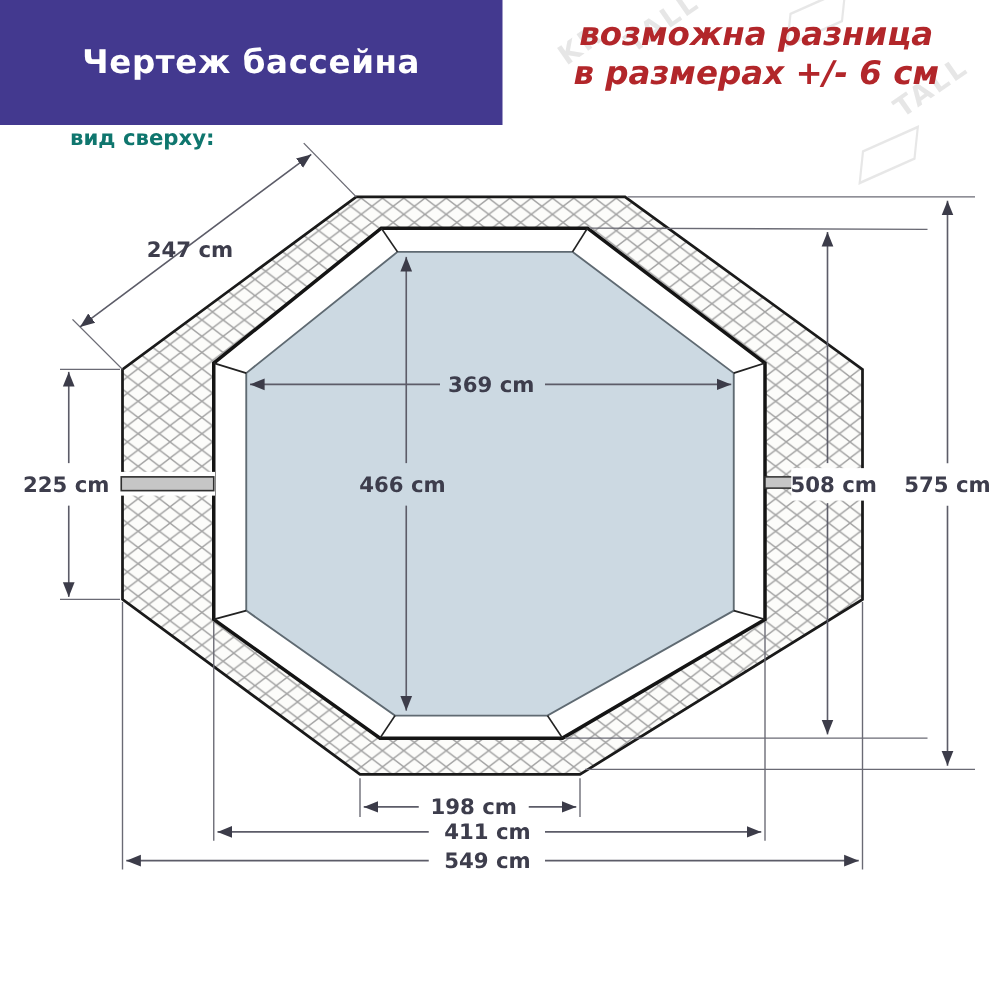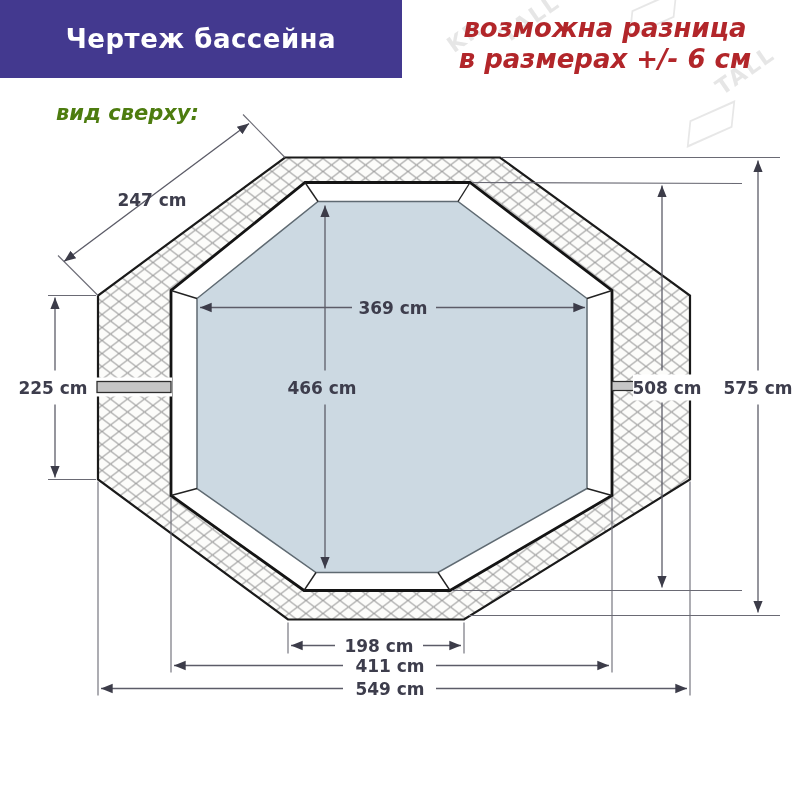--- a/index.html
+++ b/index.html
@@ -1,32 +1,32 @@
 <!DOCTYPE html>
 <html><head>
 <meta charset="utf-8">
 <style>
   html,body{margin:0;padding:0;}
   body{width:800px;height:800px;background:#ffffff;font-family:"DejaVu Sans",sans-serif;overflow:hidden;}
   .page{position:relative;width:800px;height:800px;background:#ffffff;}
 
   
-  .banner{position:absolute;left:0;top:0;width:402px;height:78px;background:#43398f;
+  .banner{position:absolute;left:0;top:0;width:402px;height:100px;background:#43398f;
     display:flex;flex-direction:column;align-items:center;justify-content:center;z-index:3;}
   .banner .l1,.banner .l2{color:#ffffff;font-weight:bold;font-size:26px;line-height:32px;letter-spacing:.5px;}
   .tolerance{position:absolute;left:420px;top:6px;width:370px;height:76px;z-index:3;
     display:flex;flex-direction:column;align-items:center;justify-content:center;}
   .tolerance .t1,.tolerance .t2{color:#b2262a;font-style:italic;font-weight:600;font-size:26px;line-height:31px;}
 
   
   .wm{position:absolute;color:#c9c9c9;opacity:.45;z-index:1;font-weight:bold;letter-spacing:2px;}
   .wm-text{font-size:22px;transform:rotate(-35deg);}
   .wm-diamond{width:46px;height:20px;border:2px solid #cfcfcf;transform:rotate(-24deg) skewX(-30deg);opacity:.5;}
 
-  .view-label{position:absolute;left:56px;top:101px;color:#4d7c0f;font-weight:bold;font-style:italic;font-size:21px;z-index:3;}
+  .view-label{position:absolute;left:56px;top:101px;color:#0f766e;font-weight:bold;font-size:17px;z-index:3;}
 
   svg.draw{position:absolute;left:0;top:95px;z-index:2;}
 
   
   .legend{position:absolute;left:100px;top:744px;height:34px;display:flex;align-items:center;z-index:3;}
   .legend-swatch{width:70px;height:22px;border:2.5px solid #222222;border-radius:2px;
     background:
       repeating-linear-gradient(52deg, rgba(0,0,0,0) 0 8px, #b8b8b8 8px 9.3px),
       repeating-linear-gradient(-52deg, rgba(0,0,0,0) 0 8px, #b8b8b8 8px 9.3px),
       #fdfdfb;}

